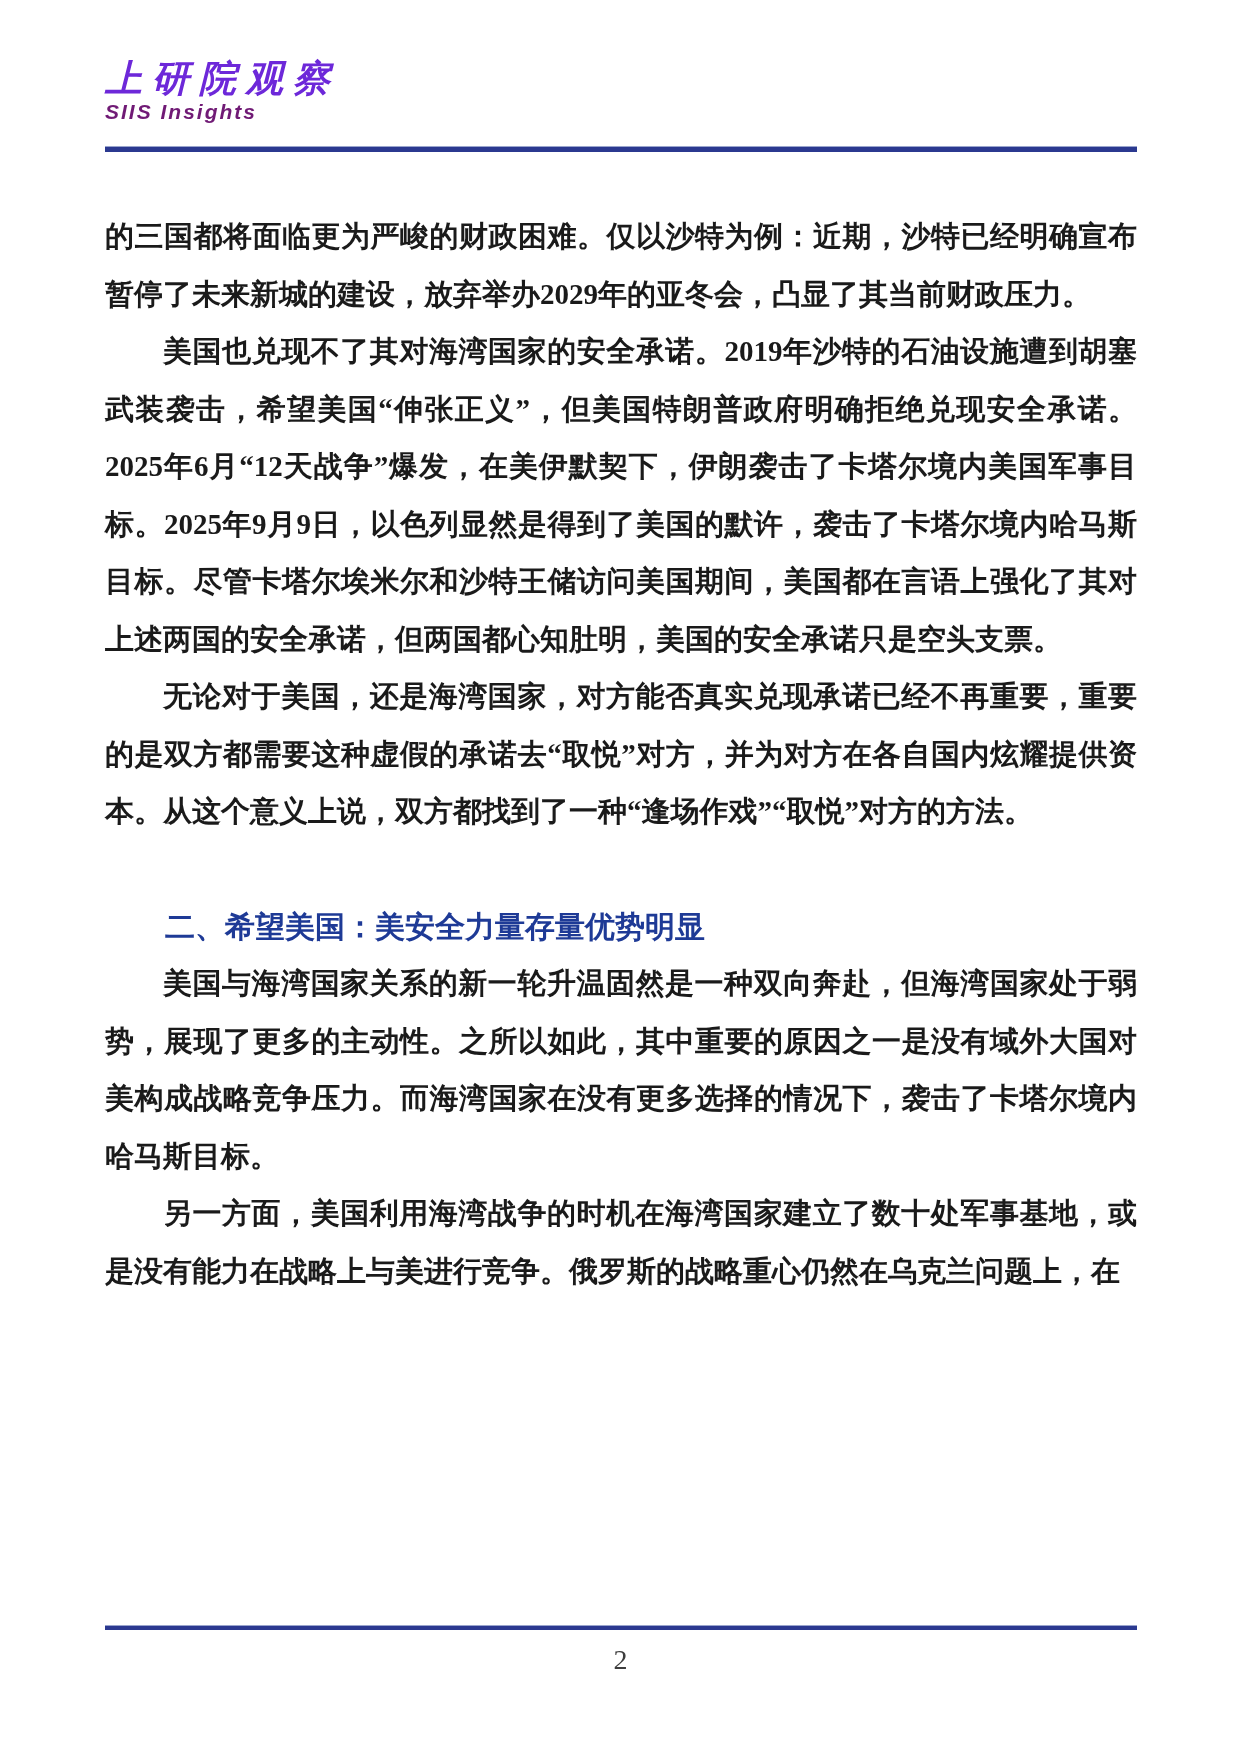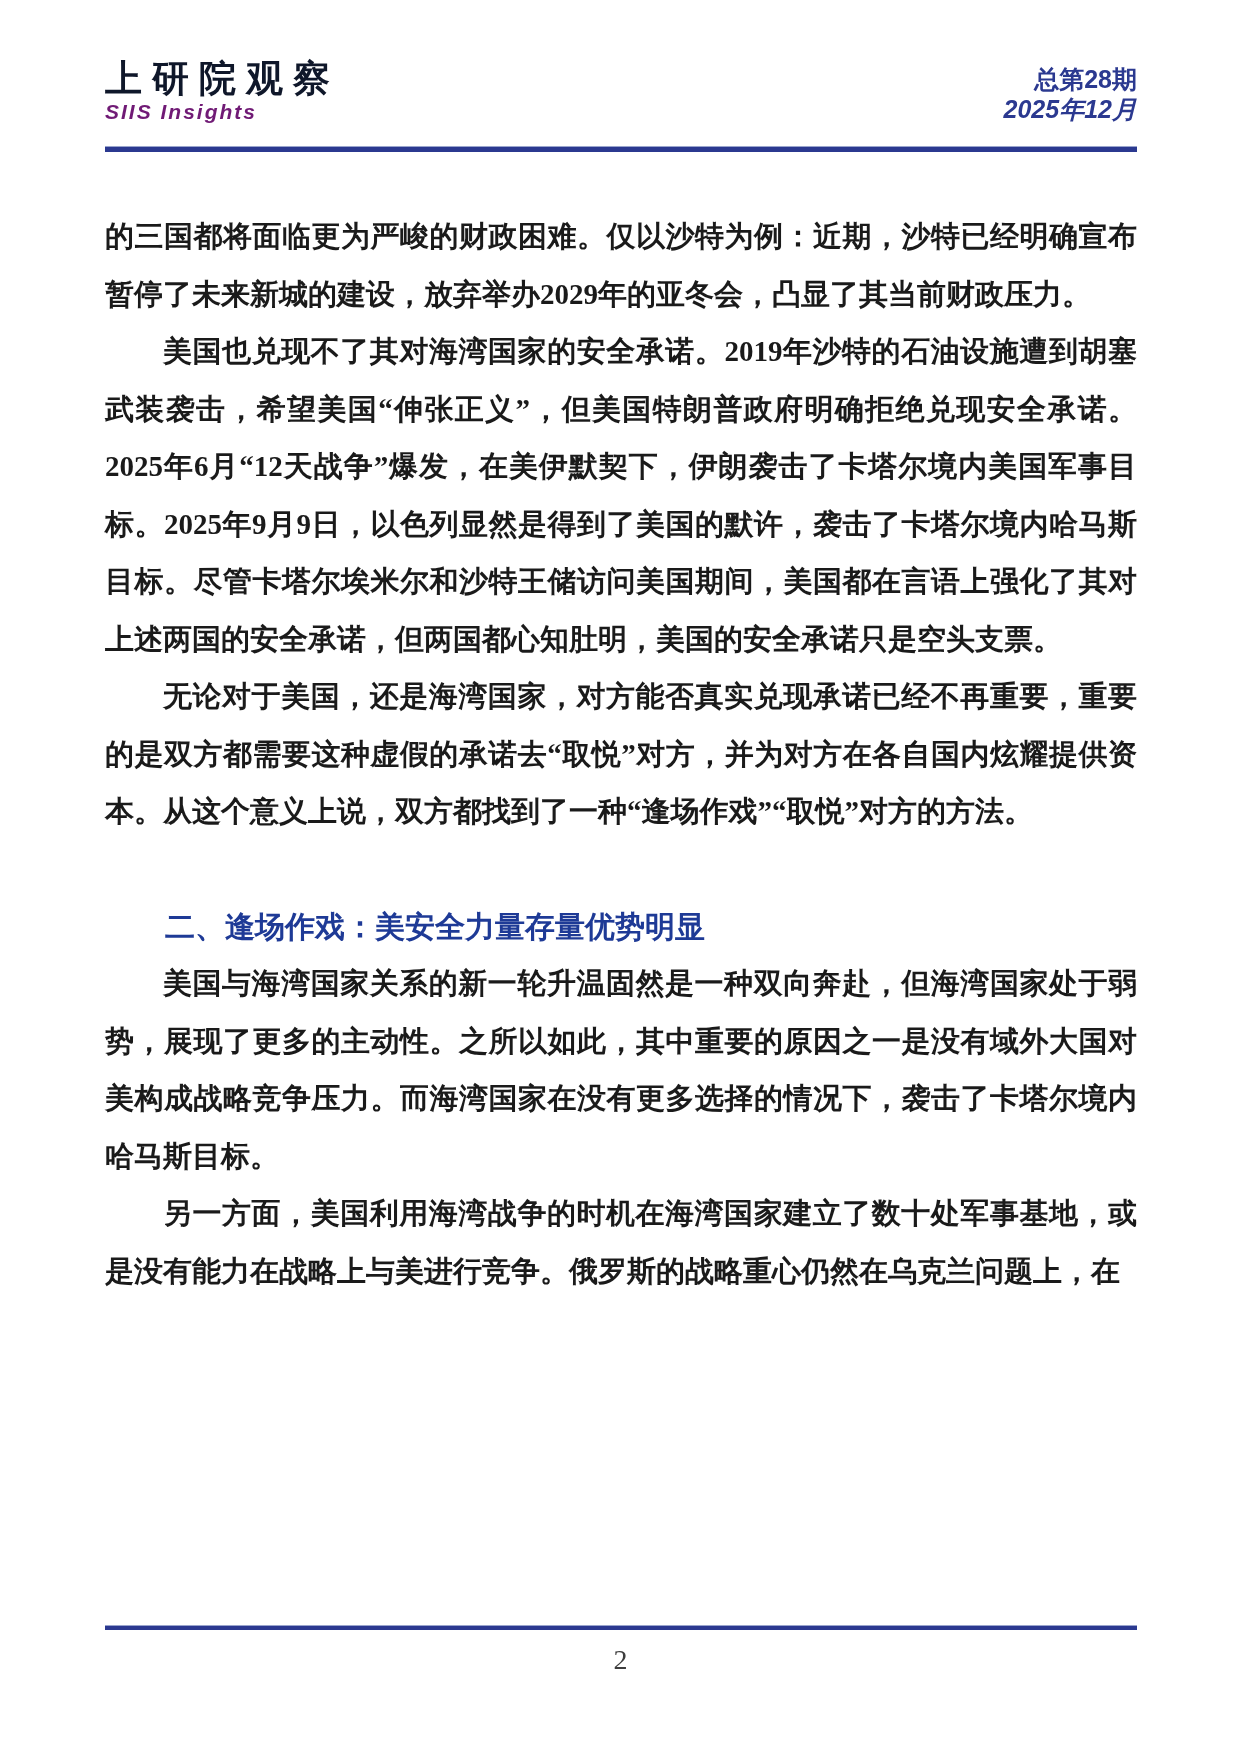--- a/index.html
+++ b/index.html
@@ -19,23 +19,24 @@
     left: 105px;
     width: 1032px;
     display: flex;
     justify-content: space-between;
     align-items: flex-start;
   }
   .logo-cn {
     font-family: "DejaVu Serif", cursive, serif;
     font-size: 37px;
     font-weight: bold;
-    color: #0f172a;
+    color: #6d28d9;
     letter-spacing: 10px;
     line-height: 40px;
+    font-style: italic;
   }
   .logo-en {
     font-family: "Liberation Sans", "DejaVu Sans", sans-serif;
     font-size: 21px;
     font-weight: bold;
     font-style: italic;
     color: #701a75;
     letter-spacing: 2px;
     margin-top: 2px;
   }
@@ -118,33 +119,29 @@
 </head>
 <body>
 
 <div class="page">
 
   <div class="header">
     <div>
       <div class="logo-cn">上研院观察</div>
       <div class="logo-en">SIIS Insights</div>
     </div>
-    <div class="header-right">
-      <div class="issue-no">总第28期</div>
-      <div class="issue-date">2025年12月</div>
-    </div>
   </div>
 
   <div class="header-rule"></div>
 
   <div class="content">
     <p class="no-indent">的三国都将面临更为严峻的财政困难。仅以沙特为例：近期，沙特已经明确宣布暂停了未来新城的建设，放弃举办2029年的亚冬会，凸显了其当前财政压力。</p>
     <p>美国也兑现不了其对海湾国家的安全承诺。2019年沙特的石油设施遭到胡塞武装袭击，希望美国“伸张正义”，但美国特朗普政府明确拒绝兑现安全承诺。2025年6月“12天战争”爆发，在美伊默契下，伊朗袭击了卡塔尔境内美国军事目标。2025年9月9日，以色列显然是得到了美国的默许，袭击了卡塔尔境内哈马斯目标。尽管卡塔尔埃米尔和沙特王储访问美国期间，美国都在言语上强化了其对上述两国的安全承诺，但两国都心知肚明，美国的安全承诺只是空头支票。</p>
     <p>无论对于美国，还是海湾国家，对方能否真实兑现承诺已经不再重要，重要的是双方都需要这种虚假的承诺去“取悦”对方，并为对方在各自国内炫耀提供资本。从这个意义上说，双方都找到了一种“逢场作戏”“取悦”对方的方法。</p>
-    <h2 class="section-heading">二、逢场作戏：美安全力量存量优势明显</h2>
+    <h2 class="section-heading">二、希望美国：美安全力量存量优势明显</h2>
     <p>美国与海湾国家关系的新一轮升温固然是一种双向奔赴，但海湾国家处于弱势，展现了更多的主动性。之所以如此，其中重要的原因之一是没有域外大国对美构成战略竞争压力。而海湾国家在没有更多选择的情况下，袭击了卡塔尔境内哈马斯目标。</p>
     <p>另一方面，美国利用海湾战争的时机在海湾国家建立了数十处军事基地，或是没有能力在战略上与美进行竞争。俄罗斯的战略重心仍然在乌克兰问题上，在</p>
   </div>
 
   <div class="footer-rule"></div>
   <div class="page-number">2</div>
 
 </div>
 
 </body></html>

